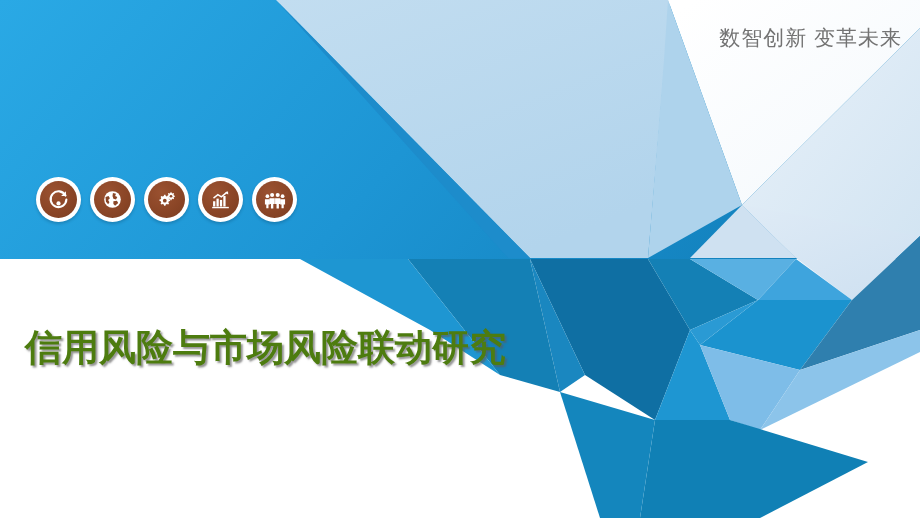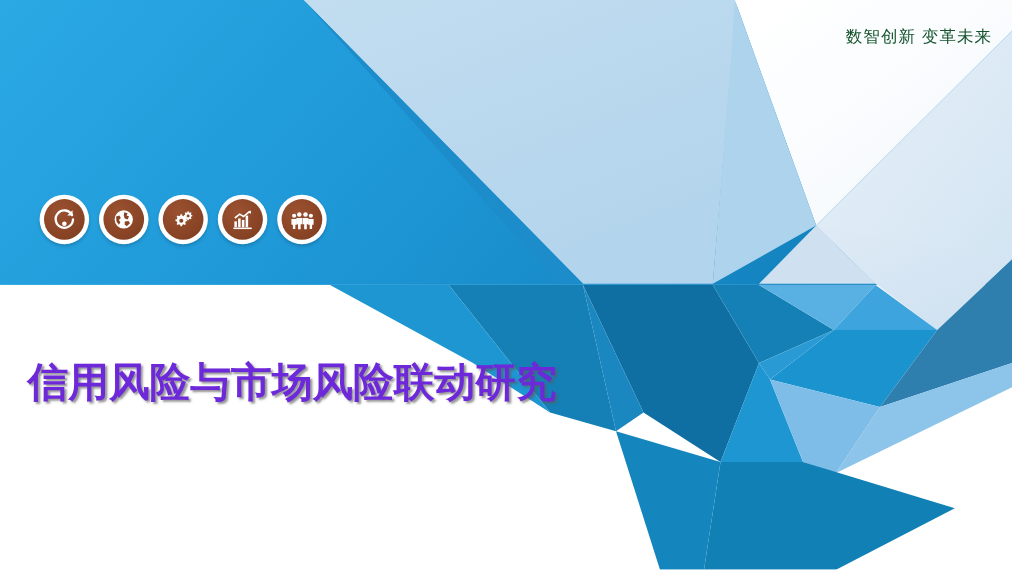--- a/index.html
+++ b/index.html
@@ -27,24 +27,24 @@
     width: 920px;
     height: 518px;
     display: block;
   }
 
   
   #tagline {
     position: absolute;
     top: 25px;
     right: 18px;
-    font-size: 15px;
+    font-size: 21px;
     line-height: 1.2;
     letter-spacing: 1px;
-    color: #14532d;
+    color: #737373;
     white-space: nowrap;
     font-weight: 400;
   }
 
   
   #icon-strip {
     position: absolute;
     left: 36px;
     top: 177px;
     display: flex;
@@ -77,21 +77,21 @@
 
   
   #title {
     position: absolute;
     left: 25px;
     top: 296px;
     width: 520px;
     font-size: 37px;
     font-weight: bold;
     line-height: 1.45;
-    color: #6d28d9;
+    color: #4d7c0f;
     text-shadow: 2px 2px 2px rgba(90, 90, 90, 0.65);
     letter-spacing: 0px;
   }
 </style>
 </head>
 <body>
 
 <div id="slide">
 
   <svg id="bg-art" viewBox="0 0 920 518" preserveAspectRatio="none">

